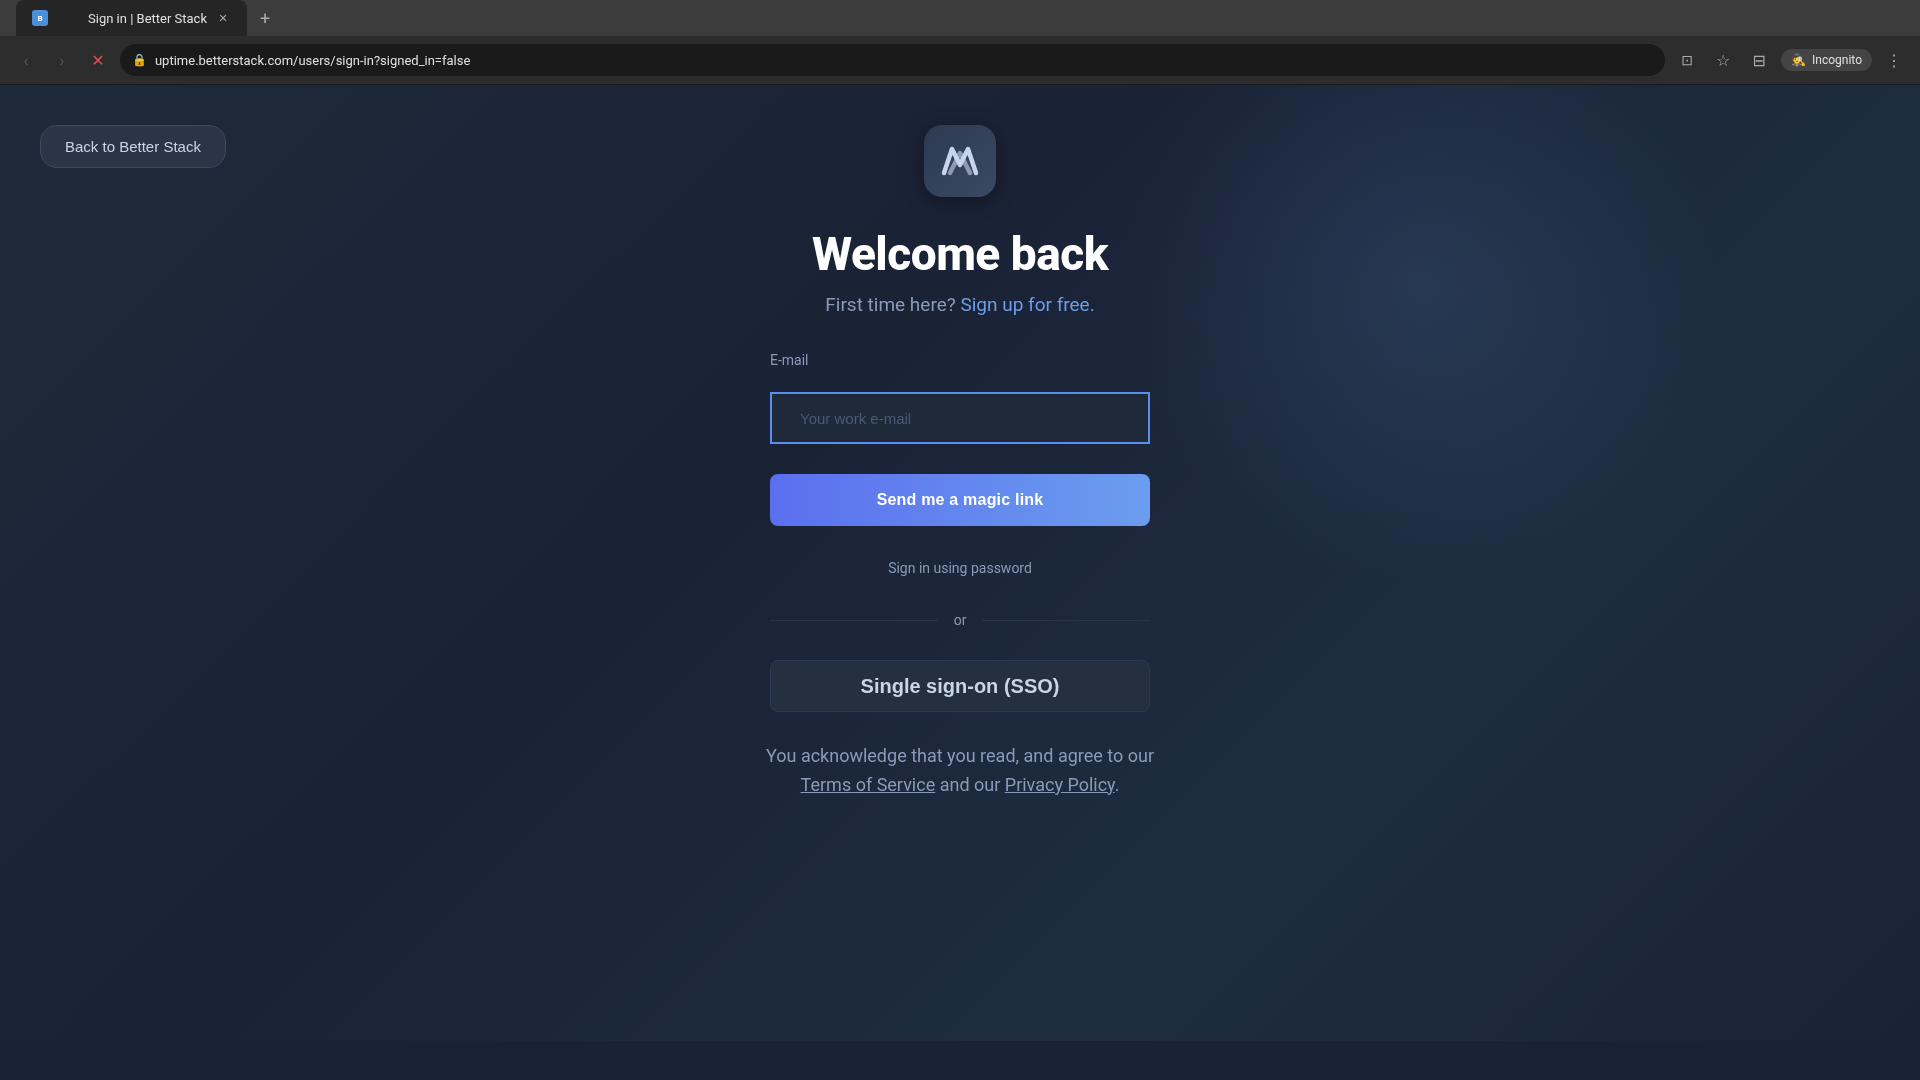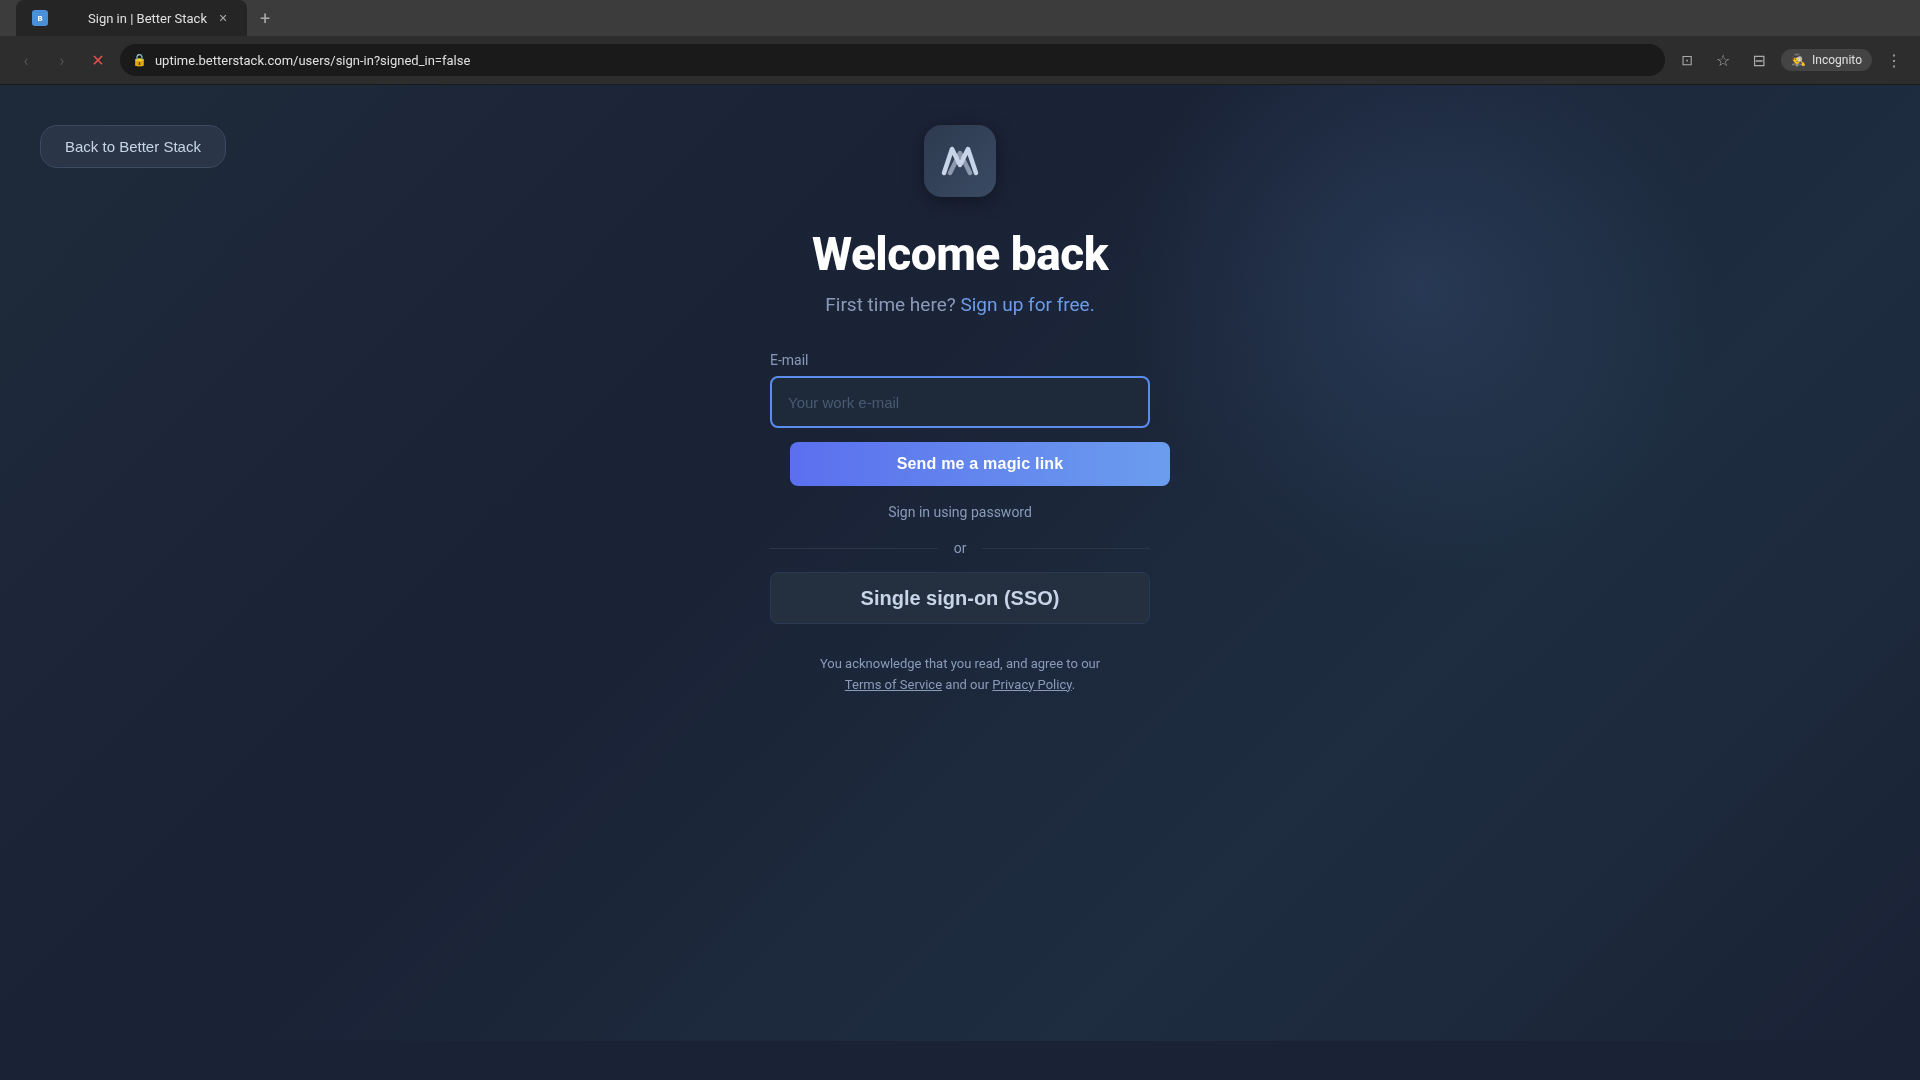--- a/index.html
+++ b/index.html
@@ -253,58 +253,57 @@
       color: #6b9de8;
       text-decoration: none;
       cursor: pointer;
     }
 
     .form-container {
       margin-top: 36px;
       width: 380px;
       display: flex;
       flex-direction: column;
-      gap: 0;
+      gap: 16px;
     }
 
     .field-label {
       font-size: 14px;
       color: #8a9ab8;
       margin-bottom: 8px;
     }
 
     .email-input {
       width: 100%;
       height: 52px;
       background: #1e2a3a;
       border: 2px solid #5b8dee;
-      border-radius: 8px;
-      padding: 0 16px;
+      border-radius: 0;
+      padding: 0 28px;
       font-size: 15px;
       color: #e5e5e5;
       outline: none;
     }
 
     .email-input::placeholder {
       color: #4a5a74;
     }
 
     .magic-link-btn {
       margin-top: 14px;
       width: 100%;
-      height: 44px;
+      height: 52px;
       background: linear-gradient(90deg, #5b6fee 0%, #6b9dee 100%);
       border: none;
       border-radius: 8px;
       color: #ffffff;
       font-size: 16px;
       font-weight: 600;
       cursor: pointer;
       letter-spacing: 0.2px;
-      margin-left: 20px;
     }
 
     .password-signin {
       margin-top: 18px;
       text-align: center;
       font-size: 14px;
       color: #8a9ab8;
       cursor: pointer;
       text-decoration: none;
     }
@@ -336,21 +335,21 @@
       border-radius: 8px;
       color: #c8d4e8;
       font-size: 20px;
       font-weight: 600;
       cursor: pointer;
     }
 
     .terms-text {
       margin-top: 30px;
       text-align: center;
-      font-size: 13px;
+      font-size: 18px;
       color: #8a9ab8;
       line-height: 1.6;
     }
 
     .terms-link {
       color: #8a9ab8;
       text-decoration: underline;
       cursor: pointer;
     }
   </style>

